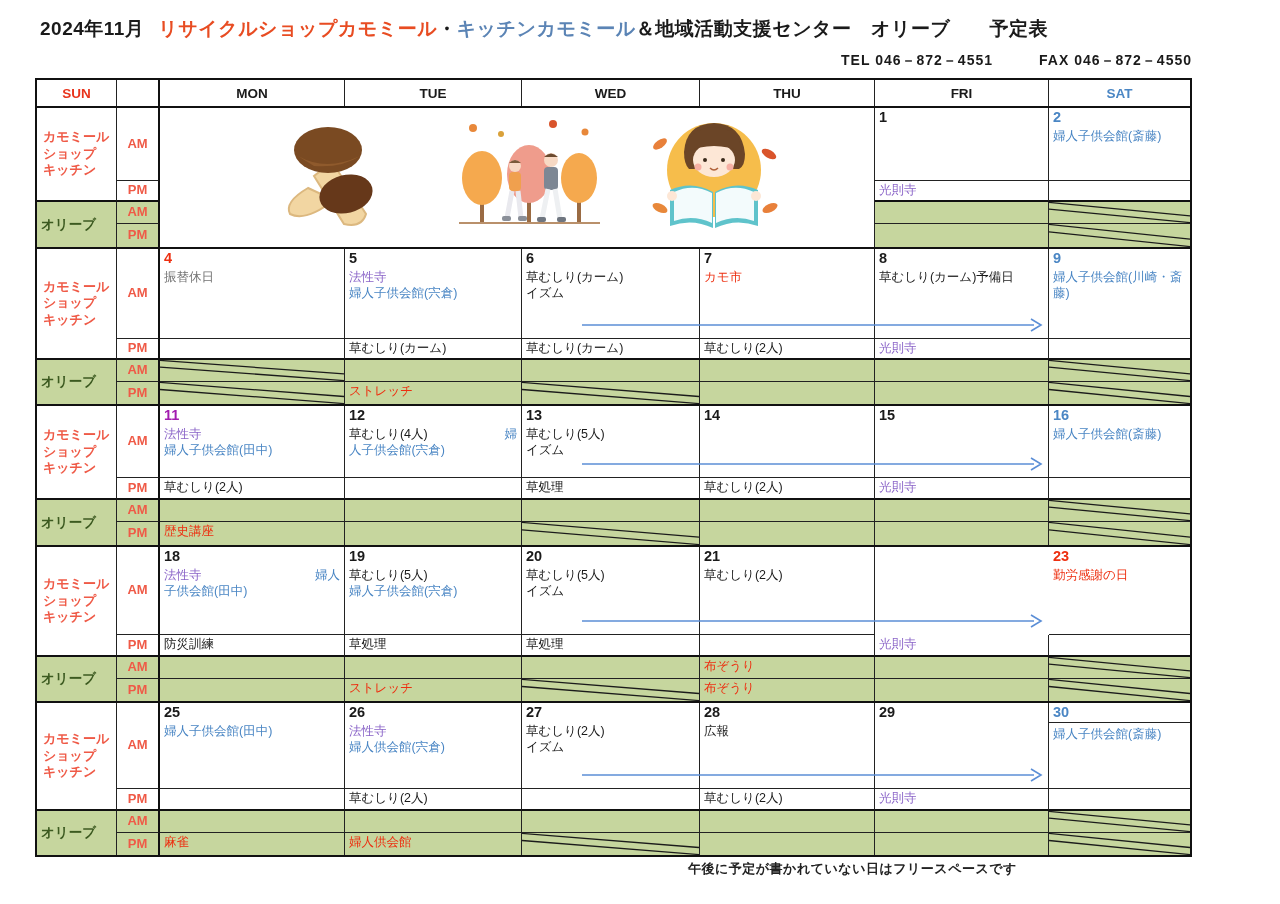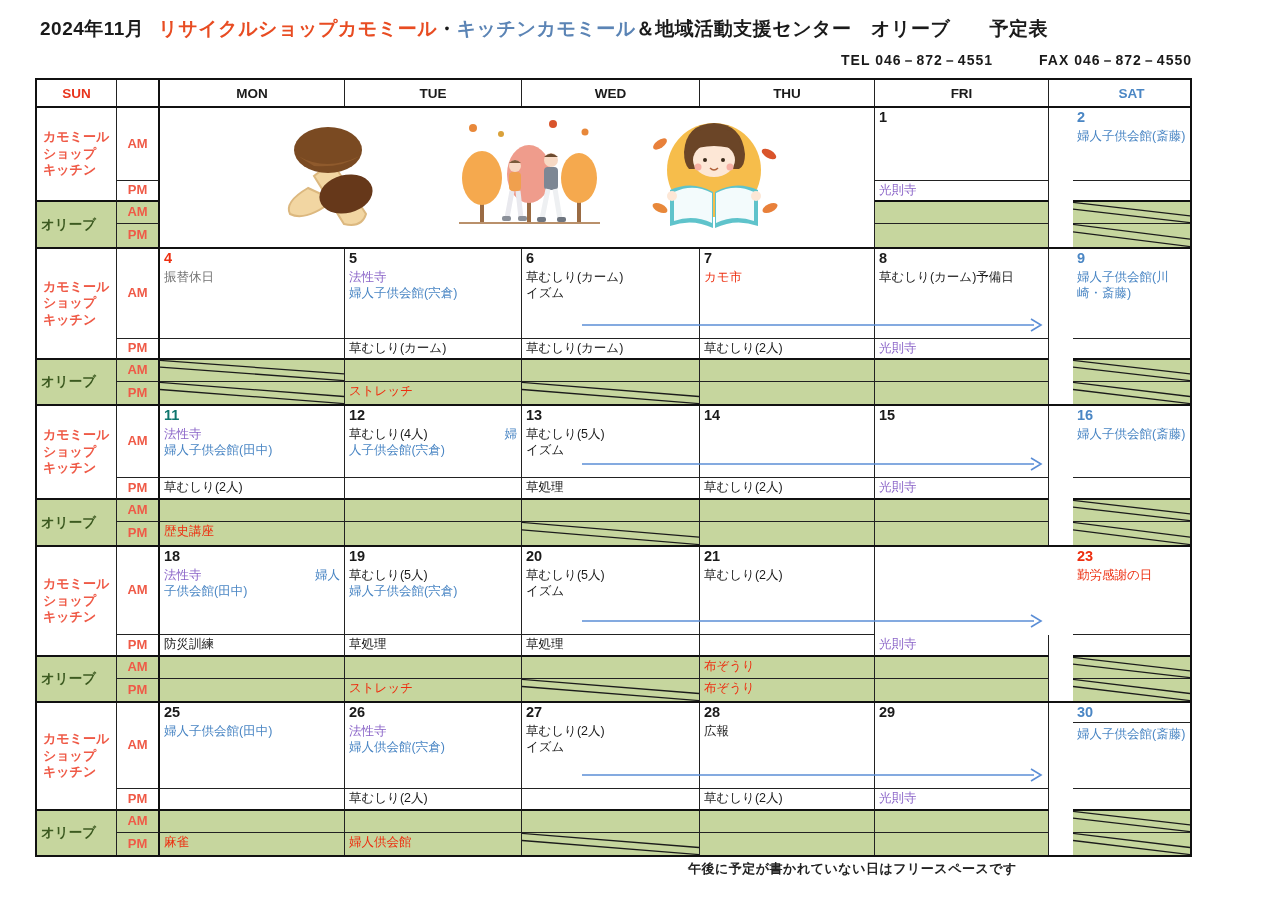--- a/index.html
+++ b/index.html
@@ -19,21 +19,21 @@
   .hrow,.week{display:grid;grid-template-columns:80px 43px 185px 177px 178px 175px 174px 1fr;}
   .hrow{height:26px;}
   .hcell{border-right:1px solid #222;display:flex;align-items:center;justify-content:center;
          font-size:13.5px;font-weight:bold;box-sizing:border-box;}
   .week{border-top:2px solid #111;position:relative;}
   .cell{border-right:1px solid #222;border-bottom:1px solid #222;box-sizing:border-box;
         padding:1px 4px;font-size:12.5px;line-height:1.28;position:relative;overflow:hidden;}
   .c2{border-right-width:2px;border-right-color:#111;}
   .r2{border-bottom:2px solid #111;}
   .r4{border-bottom:none;}
-  .lastcol{border-right:none;margin-left:24px;}
+  .lastcol{border-right:none;}
   .olive{background:var(--green_bg);}
   .ampm{color:var(--label_red);font-weight:bold;text-align:center;display:flex;align-items:center;justify-content:center;font-size:13px;}
   .chamomile{color:var(--label_red);font-weight:bold;font-size:13px;display:flex;flex-direction:column;justify-content:center;padding-left:6px;}
   .olive-label{color:var(--olive_label);font-weight:bold;font-size:13.5px;display:flex;align-items:center;padding-left:4px;}
   .date{font-weight:bold;font-size:14.5px;line-height:1.15;margin-bottom:2px;}
   .date-line{border-bottom:1px solid #222;margin:0 -4px 3px;padding:0 4px 1px;}
   .line{display:flex;flex-wrap:wrap;}
   .line.spread{justify-content:space-between;}
   .diag-svg{position:absolute;left:0;top:0;width:100%;height:100%;display:block;}
   .arrow{position:absolute;z-index:5;color:var(--arrow);pointer-events:none;}
@@ -291,21 +291,21 @@
         <span>キッチン</span>
       </div>
       <div class="cell olive olive-label r4" style="grid-area: 3 / 1 / 5;">
         <span>オリーブ</span>
       </div>
       <div class="cell ampm c2" style="grid-area: 1 / 2;">AM</div>
       <div class="cell ampm c2 r2" style="grid-area: 2 / 2;">PM</div>
       <div class="cell ampm c2 olive" style="grid-area: 3 / 2;">AM</div>
       <div class="cell ampm c2 olive r4" style="grid-area: 4 / 2;">PM</div>
       <div class="cell" style="grid-area: 1 / 3;">
-        <div class="date" style="color: #0f766e;">11</div>
+        <div class="date" style="color: #a21caf;">11</div>
         <div class="line">
           <span style="color: rgb(138, 100, 200);">法性寺</span>
         </div>
         <div class="line">
           <span style="color: rgb(74, 134, 196);">婦人子供会館(田中)</span>
         </div>
       </div>
       <div class="cell r2" style="grid-area: 2 / 3;">
         <div class="line">
           <span style="color: rgb(26, 26, 26);">草むしり(2人)</span>

